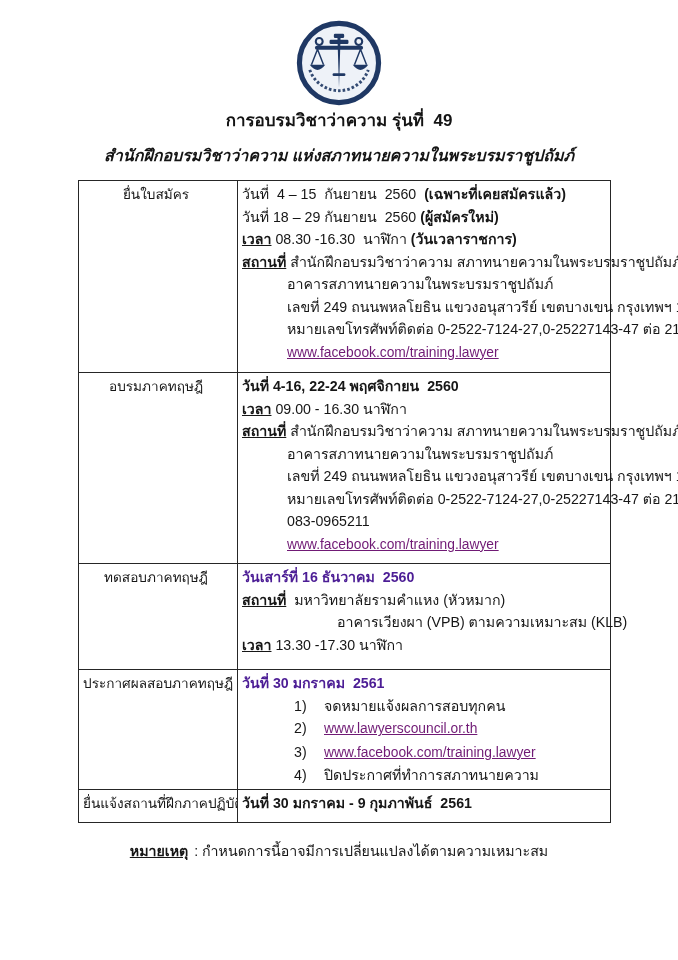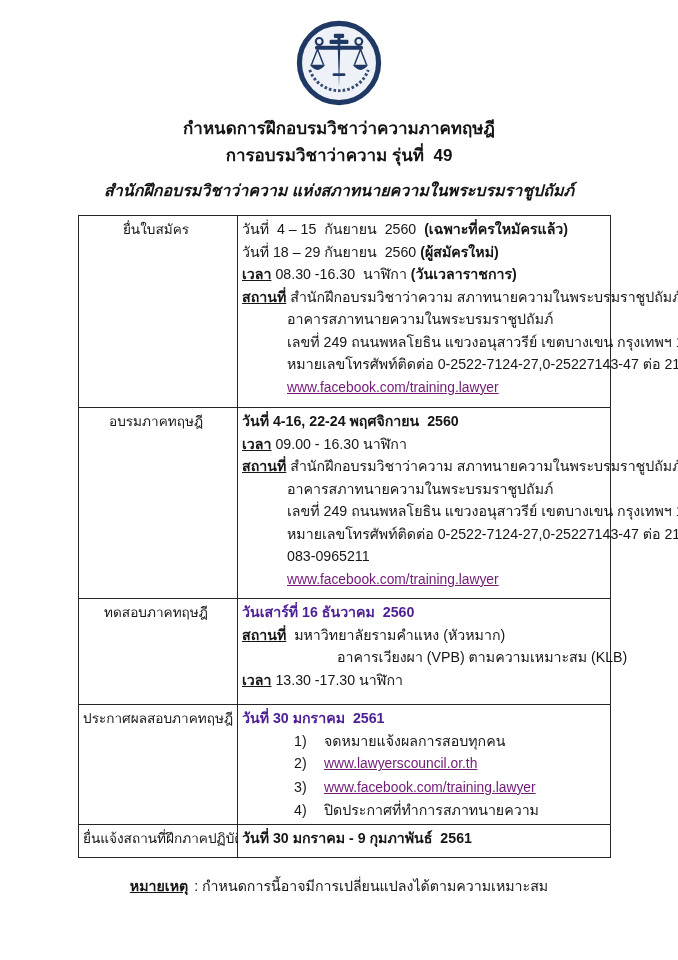--- a/index.html
+++ b/index.html
@@ -63,31 +63,30 @@
       <rect x="22" y="30" width="56" height="4.6" rx="2.3" fill="#1f3864"></rect>
       <polygon points="48.2,21 51.8,21 50,78" fill="#1f3864"></polygon>
       <rect x="42.5" y="62" width="15" height="3.2" rx="1.6" fill="#1f3864"></rect>
       <path d="M25,34 L18,52 M25,34 L32,52" stroke="#1f3864" stroke-width="1.7" fill="none"></path>
       <path d="M75,34 L68,52 M75,34 L82,52" stroke="#1f3864" stroke-width="1.7" fill="none"></path>
       <path d="M16 52 Q25 64 34 52 Z" fill="#1f3864"></path>
       <path d="M66 52 Q75 64 84 52 Z" fill="#1f3864"></path>
     </svg>
   </div>
 
-  <div class="title t1">กำหนดการฝึกอบรมวิชาว่าความภาคทฤษฎี</div>
   <div class="title t2">การอบรมวิชาว่าความ รุ่นที่&nbsp; 49</div>
   <div class="title t3">สำนักฝึกอบรมวิชาว่าความ แห่งสภาทนายความในพระบรมราชูปถัมภ์</div>
 
   <table class="schedule">
     <tbody>
 
     <tr class="r0">
       <td class="lcell"><span>ยื่นใบสมัคร</span></td>
       <td class="vcell">
-        <div class="line"><span>วันที่&nbsp; 4 – 15&nbsp; กันยายน&nbsp; 2560&nbsp; </span><span class="b">(เฉพาะที่ครใหมัครแล้ว)</span></div>
+        <div class="line"><span>วันที่&nbsp; 4 – 15&nbsp; กันยายน&nbsp; 2560&nbsp; </span><span class="b">(เฉพาะที่เคยสมัครแล้ว)</span></div>
         <div class="line"><span>วันที่ 18 – 29 กันยายน&nbsp; 2560 </span><span class="b">(ผู้สมัครใหม่)</span></div>
         <div class="line"><span class="lbl">เวลา</span><span> 08.30 -16.30&nbsp; นาฬิกา </span><span class="b">(วันเวลาราชการ)</span></div>
         <div class="line"><span class="lbl">สถานที่</span><span> สำนักฝึกอบรมวิชาว่าความ สภาทนายความในพระบรมราชูปถัมภ์</span></div>
         <div class="line ind"><span>อาคารสภาทนายความในพระบรมราชูปถัมภ์</span></div>
         <div class="line ind"><span>เลขที่ 249 ถนนพหลโยธิน แขวงอนุสาวรีย์ เขตบางเขน กรุงเทพฯ 10220</span></div>
         <div class="line ind"><span>หมายเลขโทรศัพท์ติดต่อ 0-2522-7124-27,0-25227143-47 ต่อ 219, 221</span></div>
         <div class="line ind"><a class="link">www.facebook.com/training.lawyer</a></div>
       </td>
     </tr>
 

